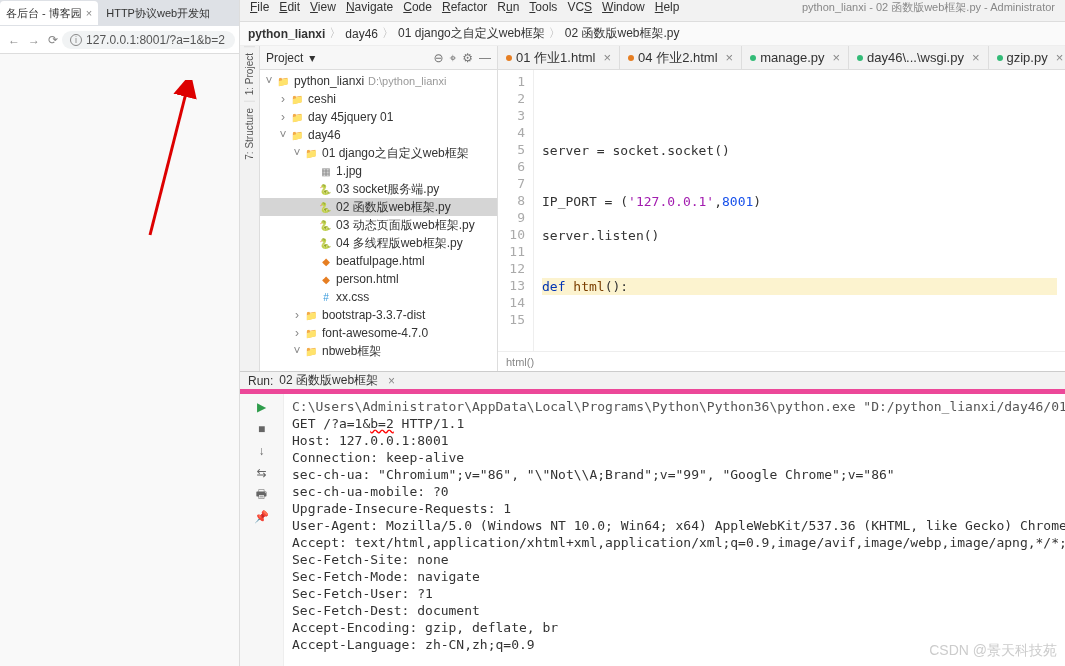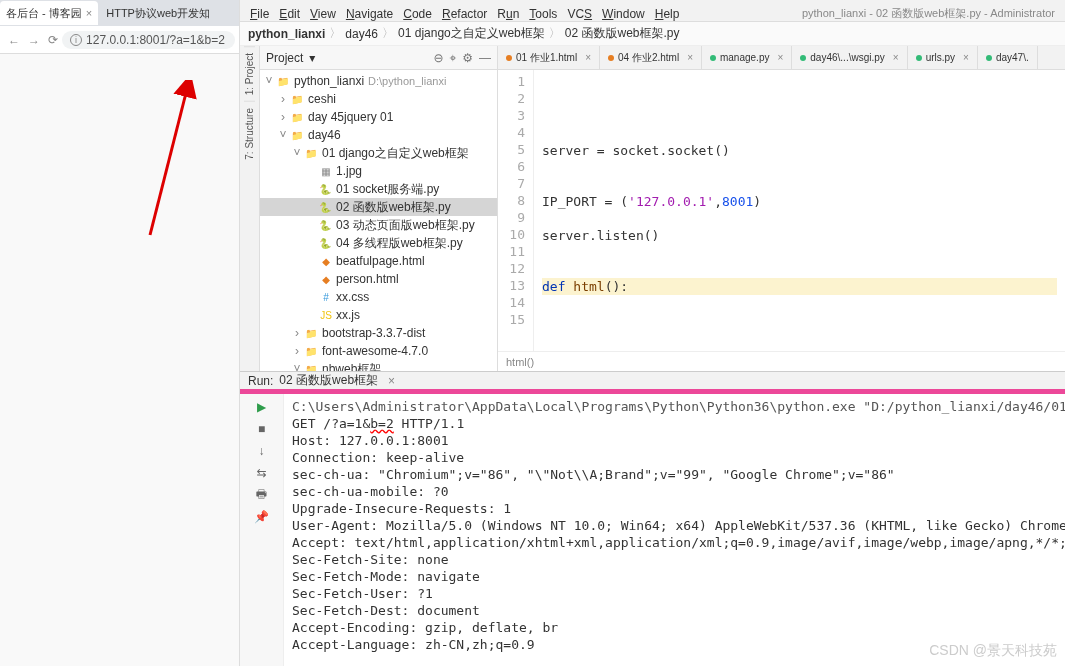--- a/index.html
+++ b/index.html
@@ -6,21 +6,21 @@
 body { font-family: "Segoe UI", Arial, sans-serif; font-size:12px; color:#333; background:#fff; overflow:hidden; width:1065px; height:666px; position:relative;}
 .browser { position:absolute; left:0; top:0; width:240px; height:666px; border-right:1px solid #ddd; background:#f9f9f9;}
 .tabs { display:flex; height:26px; background:#dee1e6; font-size:11px; align-items:center; }
 .tab { background:#fff; height:24px; display:flex; align-items:center; padding:0 6px; border-radius:4px 4px 0 0; margin-right:2px; max-width:110px; overflow:hidden; white-space:nowrap;}
 .tab .x { margin-left:4px; color:#888;}
 .addrbar { display:flex; height:28px; align-items:center; background:#fff; border-bottom:1px solid #ddd; padding:0 4px;}
 .addrbar .nav { display:flex; gap:6px; color:#888; padding:0 4px;}
 .addrbar .url { background:#f1f3f4; border-radius:12px; padding:2px 8px; flex:1; font-size:12px; color:#555; display:flex; align-items:center; gap:4px;}
 .arrow { position:absolute; top:80px; left:140px; width:60px; height:160px; pointer-events:none;}
 .ide { position:absolute; left:240px; top:0; right:0; bottom:0; display:flex; flex-direction:column; background:#fff;}
-.menubar { height:22px; display:flex; align-items:flex-end; padding:0 6px; gap:2px; font-size:12px; background:#f2f2f2; border-bottom:1px solid #ddd;}
+.menubar { height:22px; display:flex; align-items:flex-start; padding:0 6px; gap:2px; font-size:12px; background:#f2f2f2; border-bottom:1px solid #ddd;}
 .menubar span { padding:0 4px;}
 .menubar u { text-decoration:underline;}
 .titlepart { margin-left:auto; color:#888; font-size:11px;}
 .crumbs { height:24px; display:flex; align-items:center; padding:0 8px; font-size:12px; background:#fafafa; border-bottom:1px solid #eee; gap:4px;}
 .crumbs b { font-weight:bold;}
 .crumbs .sep { color:#aaa;}
 .midrow { display:flex; flex:1; min-height:0; }
 .gutter { width:20px; background:#f2f2f2; border-right:1px solid #ddd; display:flex; flex-direction:column; align-items:center; font-size:10px; color:#555;}
 .gutter .v { writing-mode:vertical-rl; transform:rotate(180deg); padding:6px 0; border-bottom:1px solid #ddd; cursor:pointer;}
 .projpanel { width:238px; border-right:1px solid #ddd; display:flex; flex-direction:column; background:#fff;}
@@ -32,21 +32,21 @@
 .tree .tw { width:10px; text-align:center; color:#888;}
 .tree .ic { width:14px; height:14px; margin:0 3px; display:inline-flex; align-items:center; justify-content:center; font-size:10px;}
 .ic.folder { color:#b8860b;}
 .ic.py { color:#3b7;}
 .ic.html { color:#e67e22;}
 .ic.css { color:#3498db;}
 .ic.js { color:#f1c40f;}
 .ic.img { color:#888;}
 .tree .path { color:#999; margin-left:4px; font-size:11px;}
 .editor { flex:1; display:flex; flex-direction:column; min-width:0;}
-.edtabs { height:24px; display:flex; align-items:center; background:#f2f2f2; border-bottom:1px solid #ddd; font-size:10px; overflow:hidden;}
+.edtabs { height:24px; display:flex; align-items:center; background:#f2f2f2; border-bottom:1px solid #ddd; font-size:13px; overflow:hidden;}
 .edtab { padding:0 8px; height:24px; display:flex; align-items:center; gap:4px; border-right:1px solid #ddd; white-space:nowrap;}
 .edtab .dot { width:6px;height:6px;border-radius:50%;background:#888;}
 .edtab.html .dot{background:#e67e22;} .edtab.py .dot{background:#3b7;}
 .codewrap { flex:1; display:flex; font-family:Consolas,monospace; font-size:13px; overflow:hidden;}
 .lnums { width:36px; text-align:right; color:#aaa; padding:4px 8px 4px 0; background:#fff; border-right:1px solid #eee;}
 .lnums div{height:17px;}
 .code { flex:1; padding:4px 8px; white-space:pre; line-height:17px;}
 .code .kw{color:#0033b3;} .code .str{color:#a21caf;} .code .num{color:#1750eb;} .code .fn{color:#7a3e00;}
 .code .hl{background:#fcf3cf; display:inline-block; width:100%;}
 .bcr { height:20px; border-top:1px solid #eee; padding:0 8px; font-size:11px; color:#888; display:flex; align-items:center;}
@@ -162,21 +162,21 @@
             <span>01 django之自定义web框架</span>
           </div>
           <div class="row" style="padding-left: 46px;">
             <span class="tw"></span>
             <span class="ic img">▦</span>
             <span>1.jpg</span>
           </div>
           <div class="row" style="padding-left: 46px;">
             <span class="tw"></span>
             <span class="ic py">🐍</span>
-            <span>01 socket服务端.py</span>
+            <span>03 socket服务端.py</span>
           </div>
           <div class="row sel" style="padding-left: 46px;">
             <span class="tw"></span>
             <span class="ic py">🐍</span>
             <span>02 函数版web框架.py</span>
           </div>
           <div class="row" style="padding-left: 46px;">
             <span class="tw"></span>
             <span class="ic py">🐍</span>
             <span>03 动态页面版web框架.py</span>
@@ -193,25 +193,20 @@
           </div>
           <div class="row" style="padding-left: 46px;">
             <span class="tw"></span>
             <span class="ic html">◆</span>
             <span>person.html</span>
           </div>
           <div class="row" style="padding-left: 46px;">
             <span class="tw"></span>
             <span class="ic css">#</span>
             <span>xx.css</span>
-          </div>
-          <div class="row" style="padding-left: 46px;">
-            <span class="tw"></span>
-            <span class="ic js">JS</span>
-            <span>xx.js</span>
           </div>
           <div class="row" style="padding-left: 32px;">
             <span class="tw">›</span>
             <span class="ic folder">📁</span>
             <span>bootstrap-3.3.7-dist</span>
           </div>
           <div class="row" style="padding-left: 32px;">
             <span class="tw">›</span>
             <span class="ic folder">📁</span>
             <span>font-awesome-4.7.0</span>
@@ -240,21 +235,21 @@
             <span>manage.py</span>
             <span style="color:#888;margin-left:4px">×</span>
           </div>
           <div class="edtab py">
             <span class="dot"></span>
             <span>day46\...\wsgi.py</span>
             <span style="color:#888;margin-left:4px">×</span>
           </div>
           <div class="edtab py">
             <span class="dot"></span>
-            <span>urls.py</span>
+            <span>gzip.py</span>
             <span style="color:#888;margin-left:4px">×</span>
           </div>
           <div class="edtab py">
             <span class="dot"></span>
             <span>day47\.</span>
           </div>
         </div>
       <div class="codewrap">
         <div class="lnums" id="lnums">
             <div>1</div>

